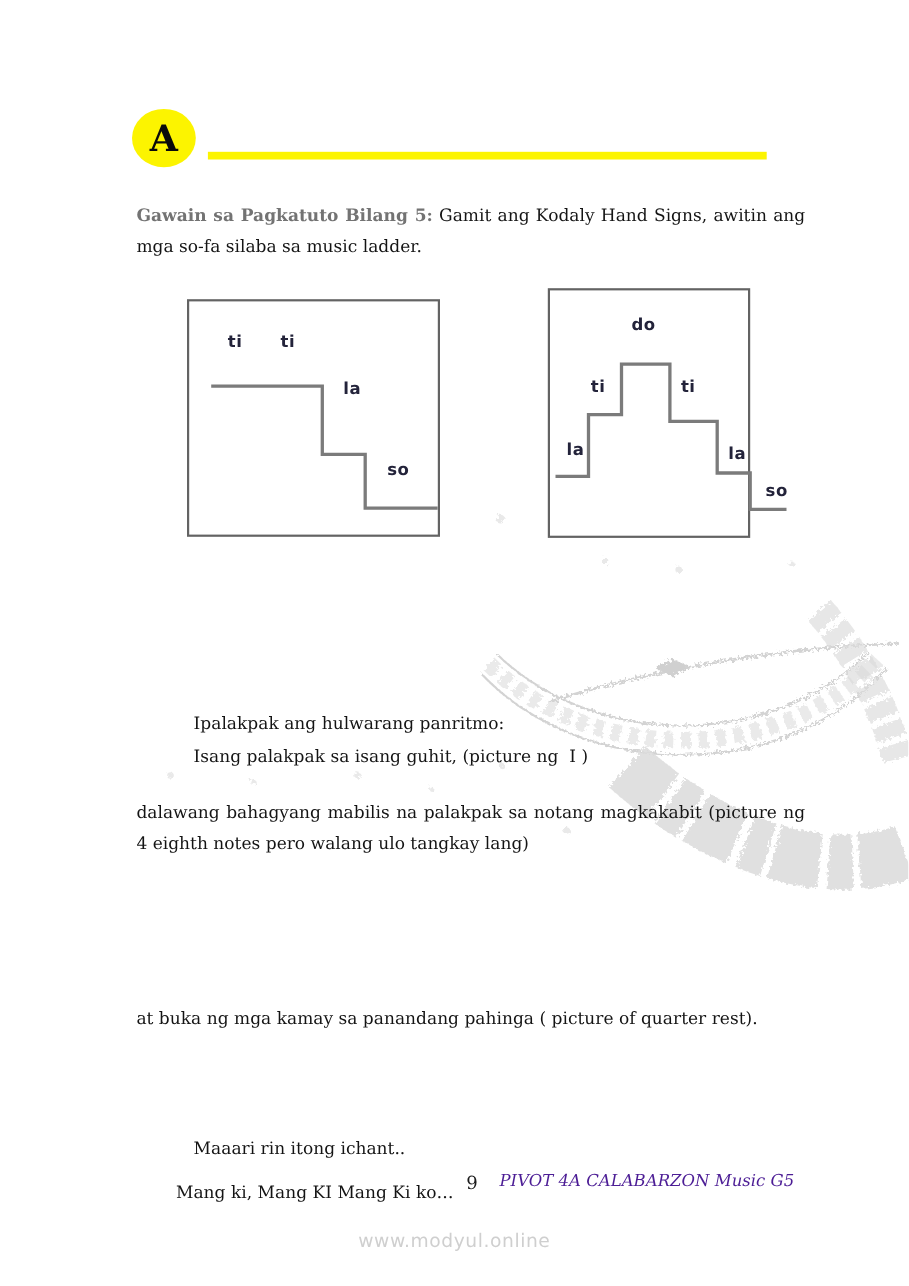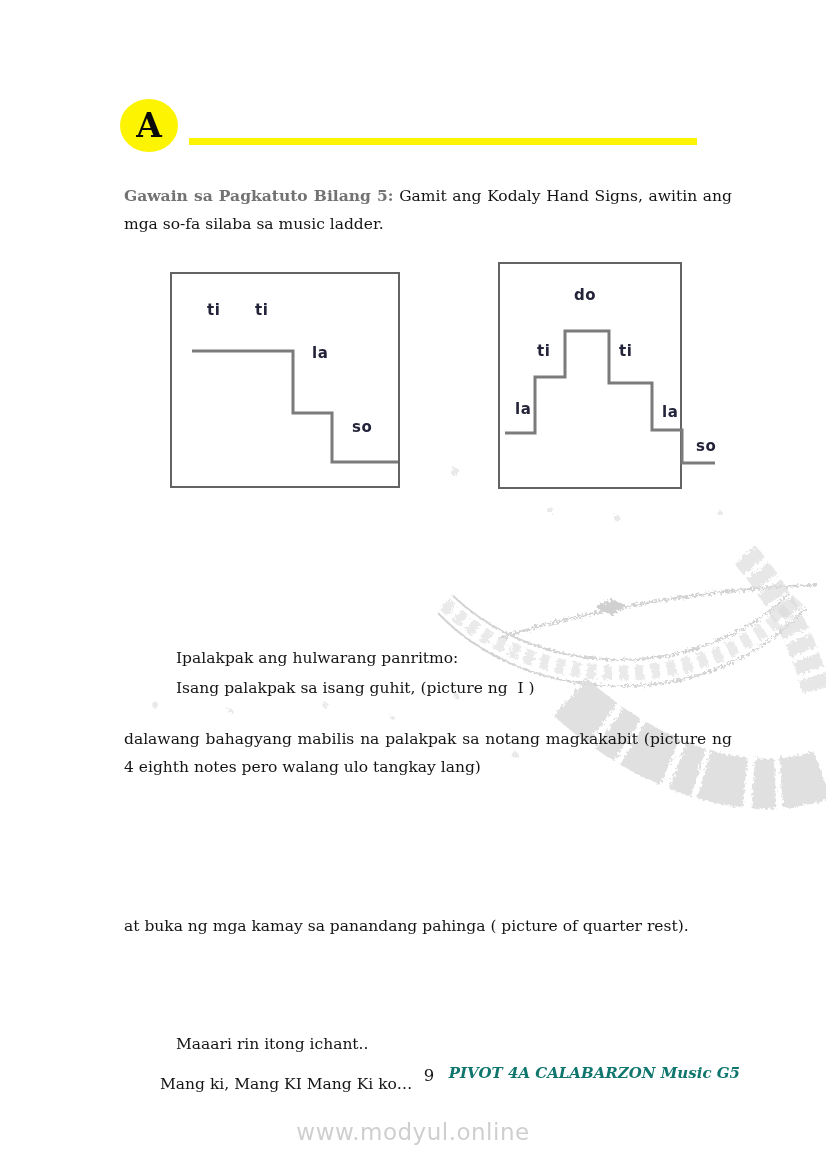--- a/index.html
+++ b/index.html
@@ -30,24 +30,24 @@
   .box svg.stair { position:absolute; left:0; top:0; }
   .lbl { position:absolute; font-family:"DejaVu Sans", sans-serif; font-weight:bold;
          font-size:15px; color:#23233a; letter-spacing:0.5px; }
 
   
   .stamp { position:absolute; left:100px; top:455px; }
 
   
   .page-num { position:absolute; left:414px; top:1066px; width:30px; text-align:center;
               font-size:16.5px; color:#1a1a1a; }
-  .footer-right { position:absolute; right:86px; top:1064px; font-style:italic;
-                  font-size:15px; color:#0f766e;font-weight:bold; }
+  .footer-right { position:absolute; right:104px; top:1064px; font-style:italic;
+                  font-size:15px; color:#4c1d95; }
   .site { position:absolute; left:0; top:1119px; width:826px; text-align:center;
-          font-family:"DejaVu Sans", sans-serif; font-size:23px; color:#cfcfcf;
+          font-family:"DejaVu Sans", sans-serif; font-size:17px; color:#cfcfcf;
           letter-spacing:0.5px; }
 </style>
 </head>
 <body>
 
 <div class="page">
 
   <svg class="stamp" width="726" height="355" viewBox="0 0 726 355">
     <defs>
       <filter id="rough" x="-10%" y="-10%" width="120%" height="120%">

